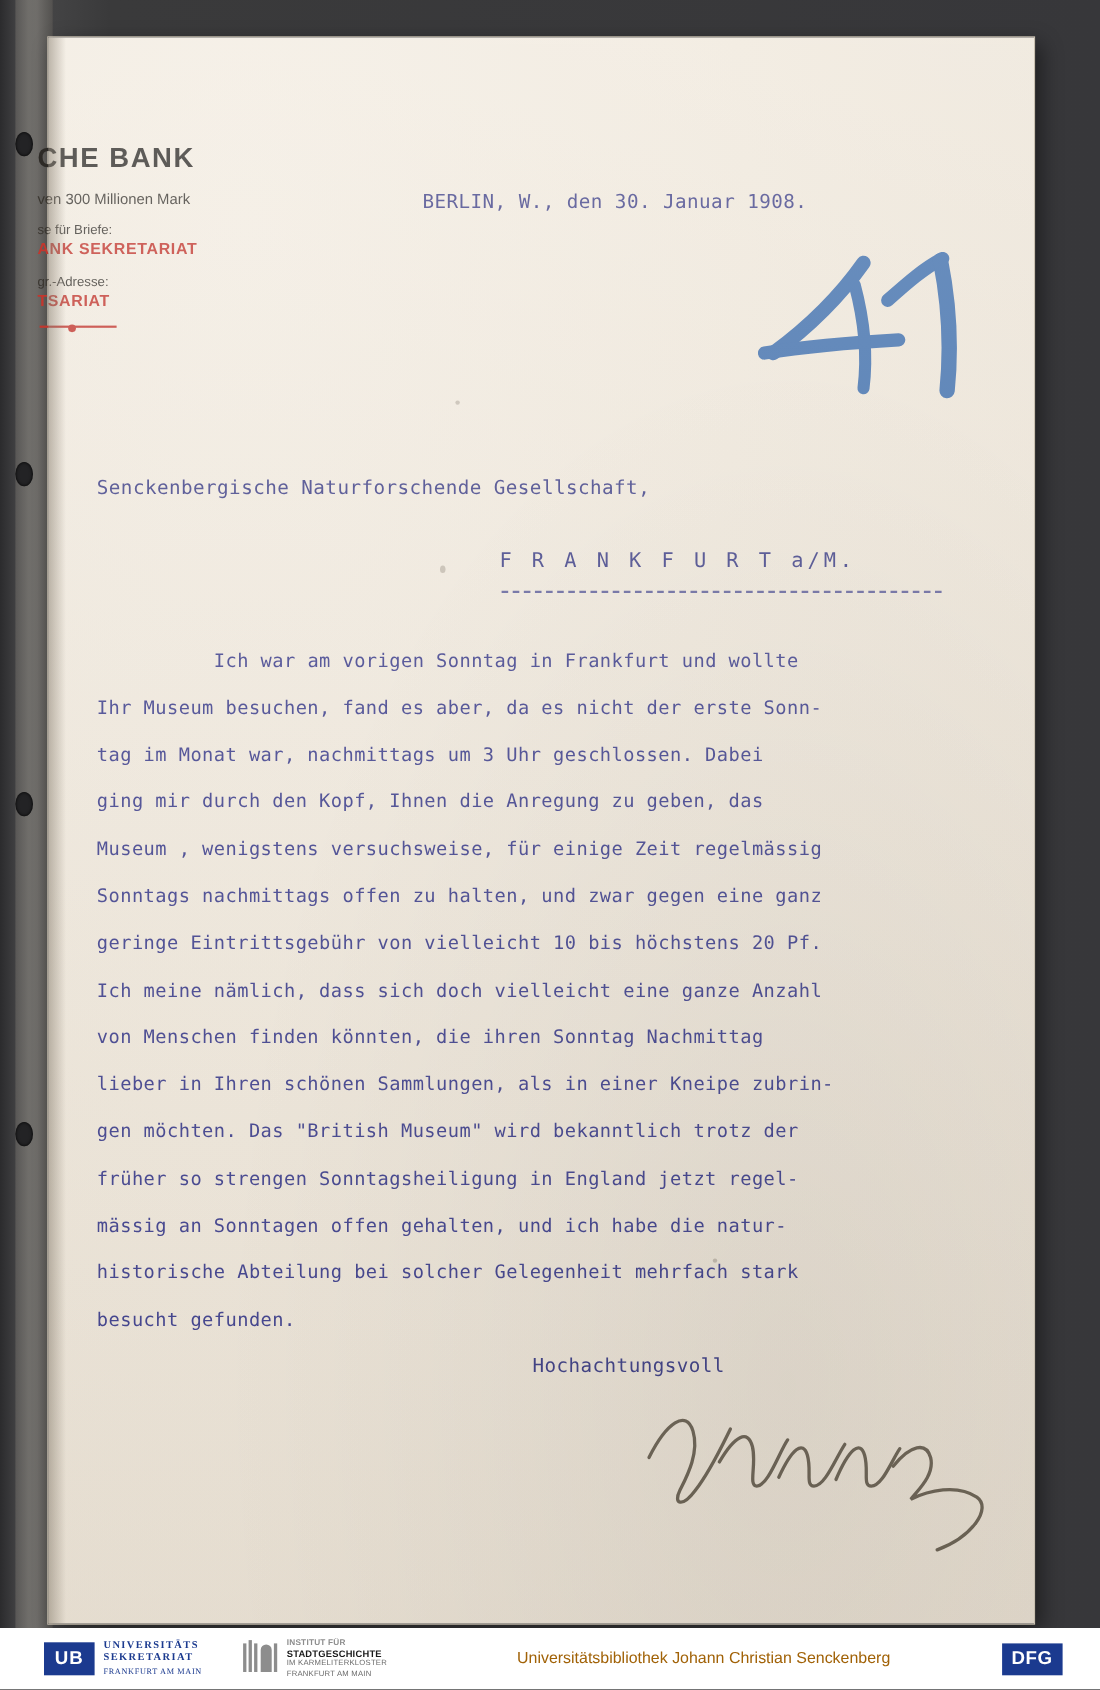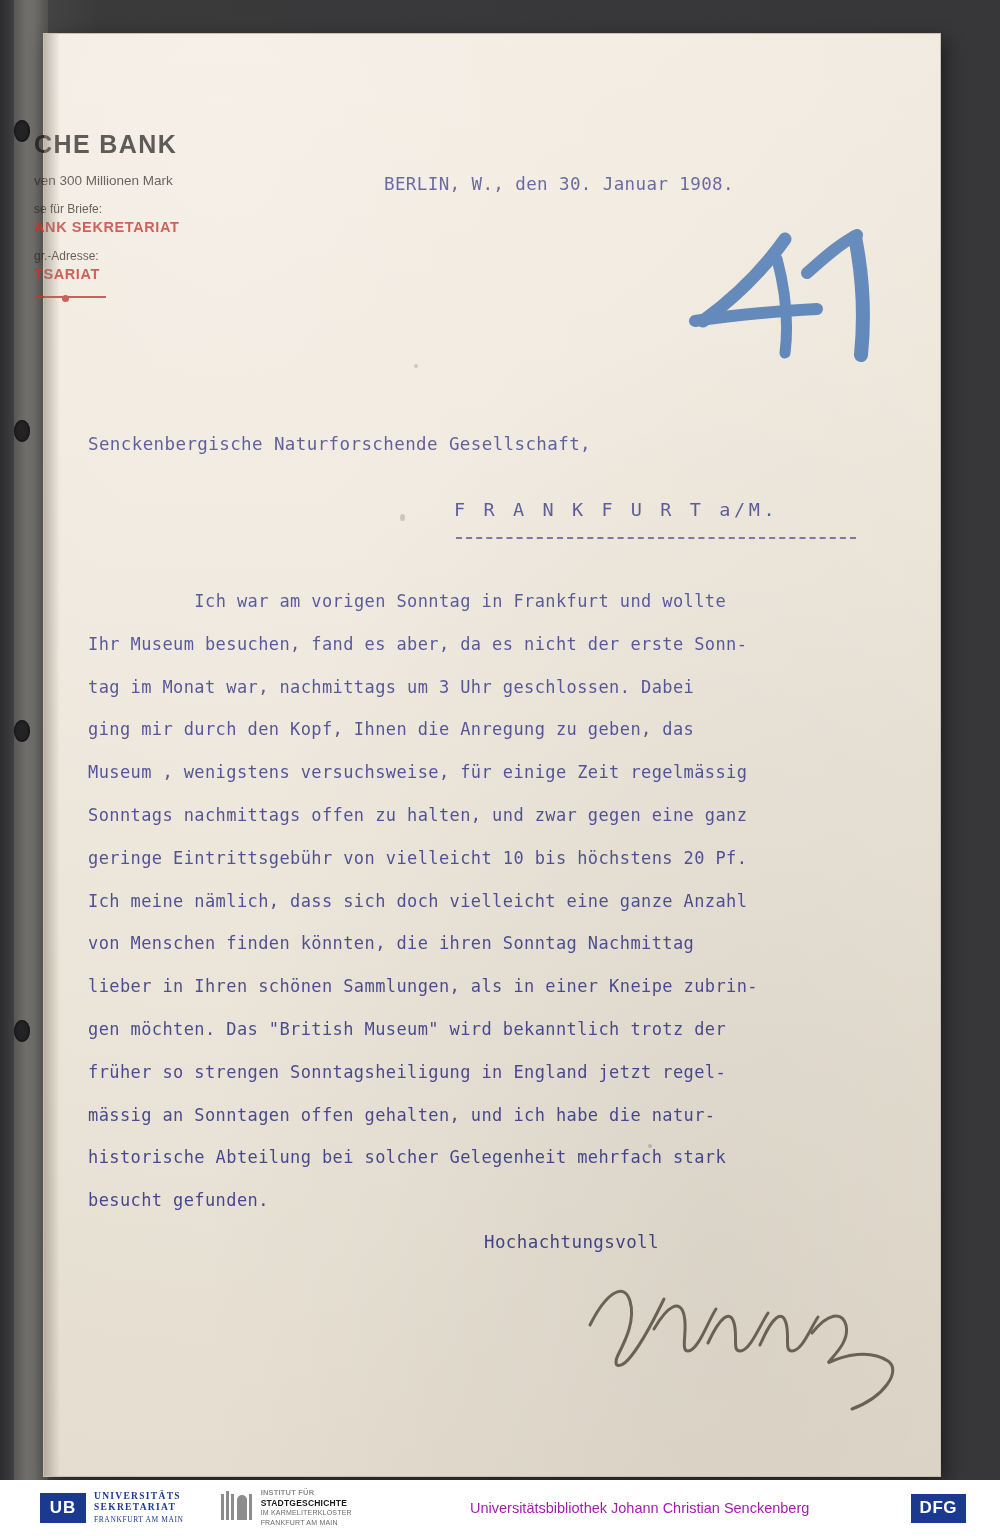--- a/index.html
+++ b/index.html
@@ -277,21 +277,21 @@
     color: #1a1a1a;
     font-weight: 700;
     letter-spacing: .2px;
   }
   .isg-text .t1 { color:#8d8d8d; font-size: 7.5px; font-weight:700; }
   .isg-text .t3 { font-weight: 400; font-size: 7px; color:#6b6b6b; }
   .footer-center {
     position: absolute;
     left: 470px;
     font-size: 14.5px;
-    color: #a21caf;
+    color: #a16207;
     white-space: nowrap;
   }
   .footer-dfg {
     position: absolute;
     right: 34px;
     background: #1b3a8f;
     color: #fff;
     font-weight: 800;
     font-size: 17px;
     letter-spacing: .5px;

